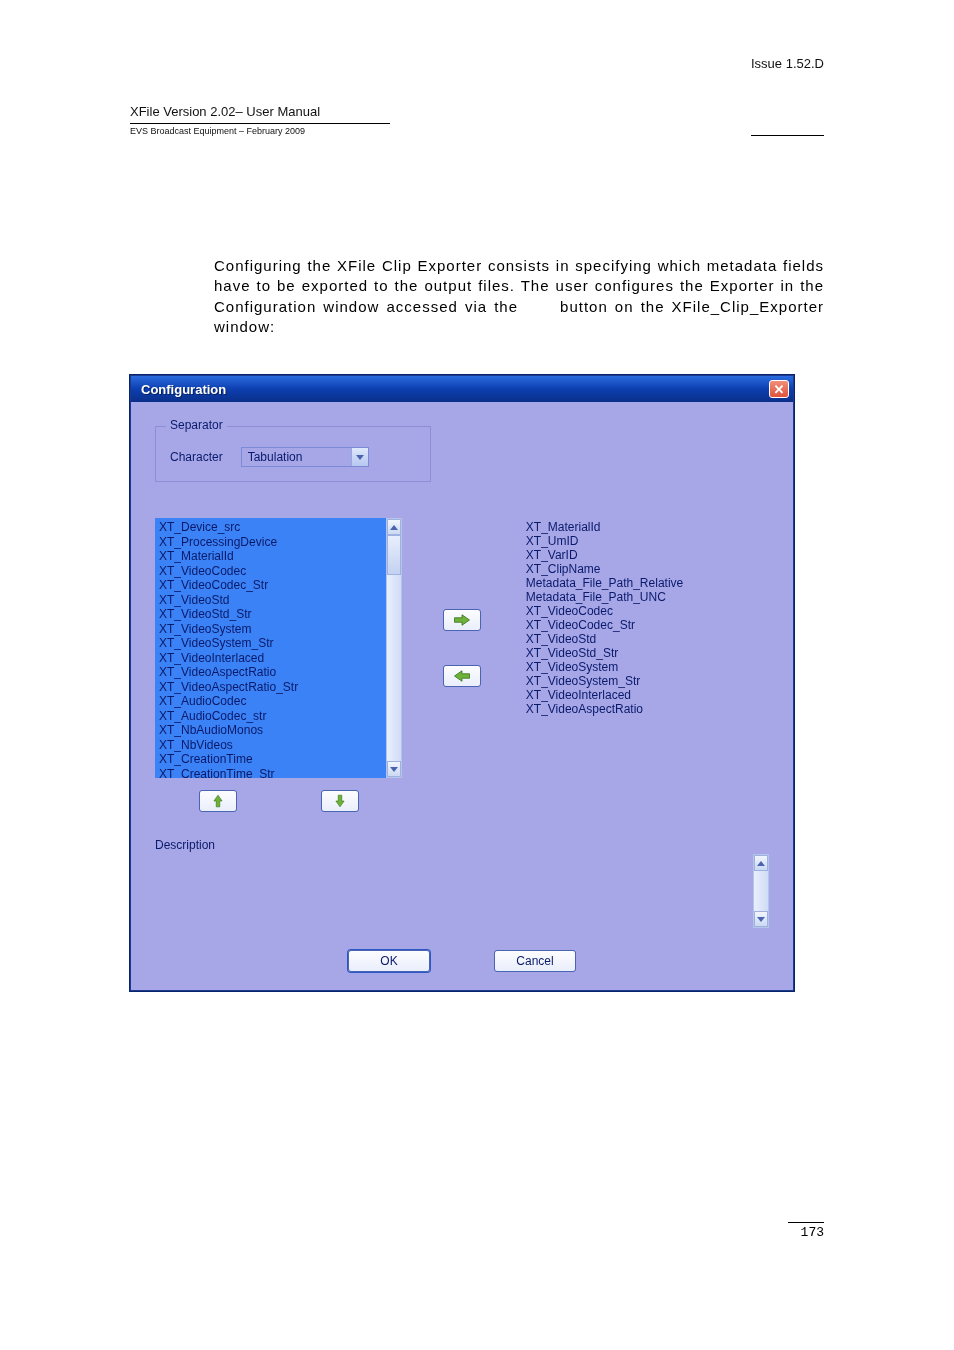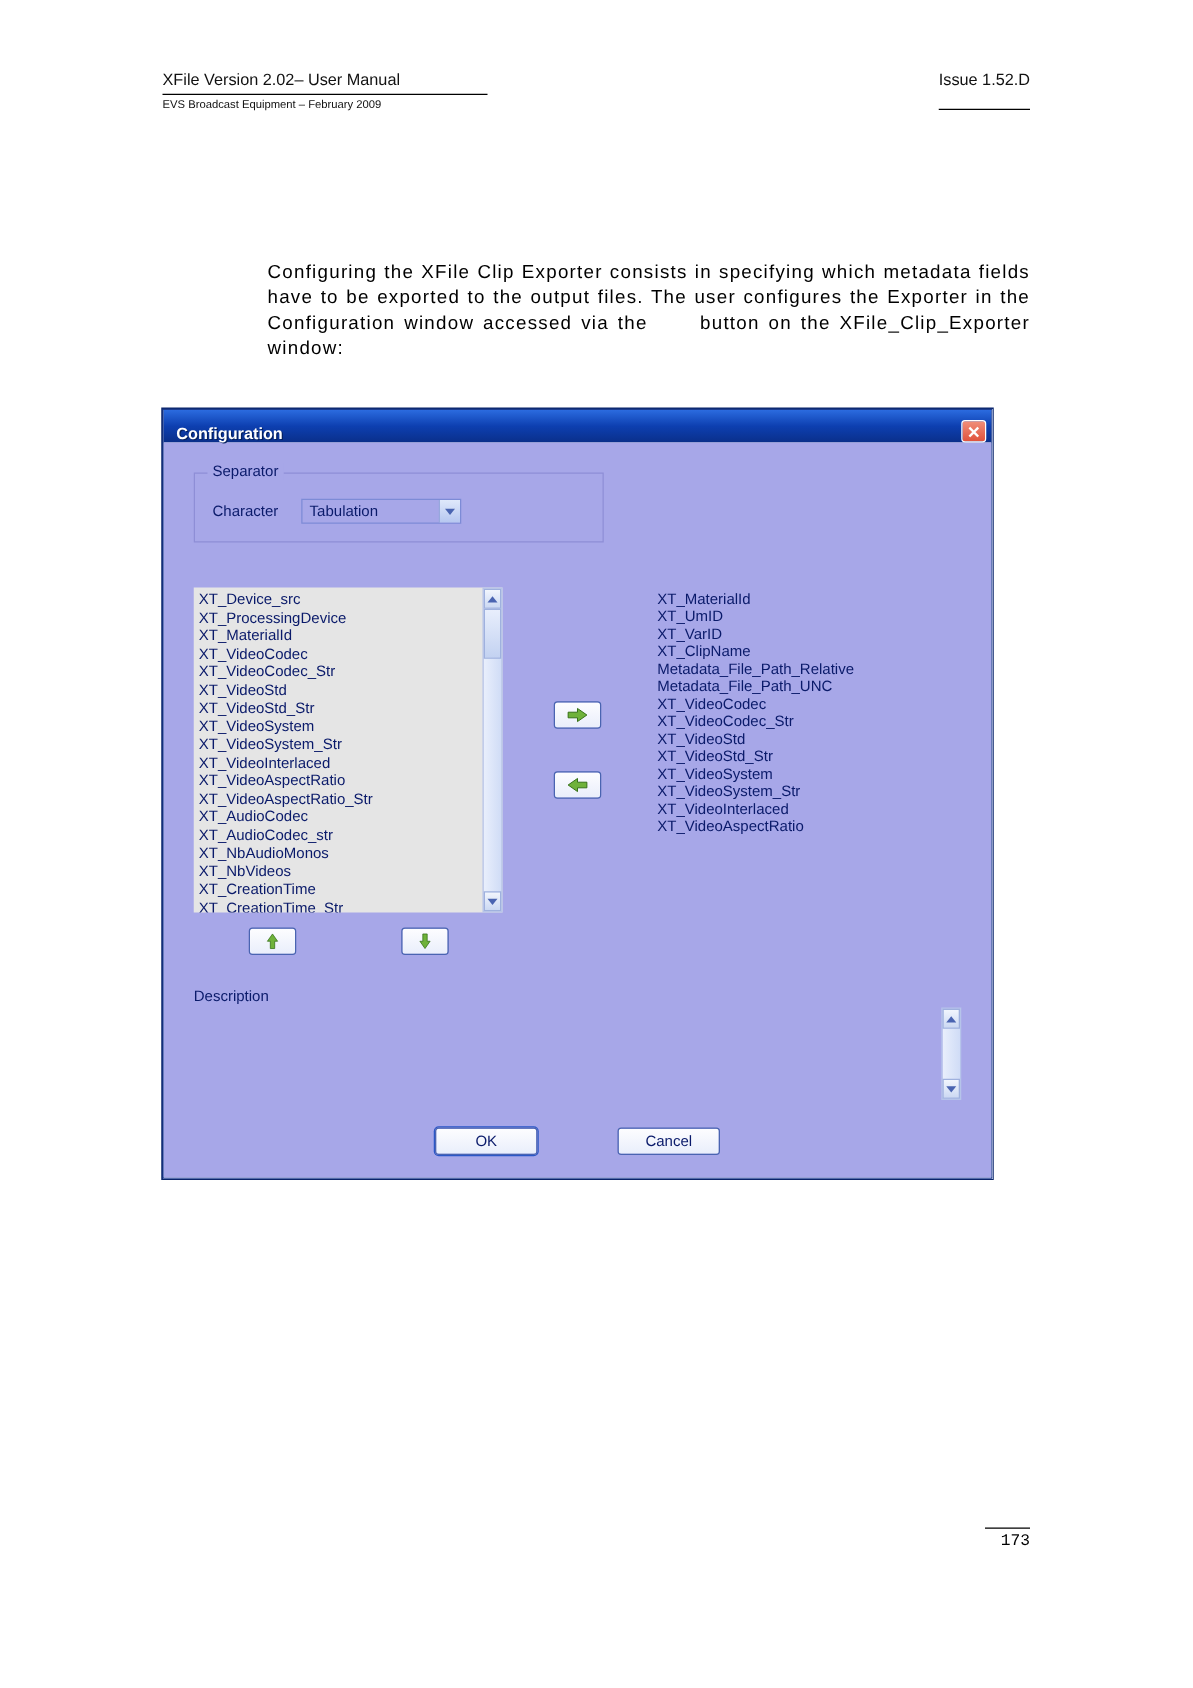--- a/index.html
+++ b/index.html
@@ -19,20 +19,21 @@
     display: flex;
     justify-content: space-between;
     font-size: 13px;
     color: #111;
     border-bottom: none;
   }
   .header-left {
     display: flex;
     flex-direction: column;
     gap: 2px;
+    margin-top: 48px;
   }
   .header-title {
     font-size: 13px;
   }
   .header-sub {
     font-size: 9px;
     color: #111;
   }
   .header-right {
     font-size: 13px;
@@ -61,21 +62,21 @@
   .dialog {
     margin-top: 38px;
     width: 664px;
     border: 1px solid #1b3b8e;
     box-shadow: 0 0 0 1px #0a246a;
   }
   .titlebar {
     height: 26px;
     background: linear-gradient(to bottom, #2b6bdf 0%, #0d3fb0 50%, #0a2f8a 100%);
     display: flex;
-    align-items: flex-end;
+    align-items: center;
     justify-content: space-between;
     padding: 0 4px 0 10px;
     gap: 44px;
   }
   .titlebar-text {
     color: #fff;
     font-weight: bold;
     font-size: 13px;
     text-shadow: 1px 1px 0 #06205e;
     font-family: "Trebuchet MS", Tahoma, sans-serif;
@@ -98,21 +99,21 @@
     background: #a7a7e8;
     padding: 24px 24px 18px 24px;
     font-family: Tahoma, sans-serif;
     font-size: 12px;
     color: #0a1a6a;
   }
   .fieldset {
     border: 1px solid #8e8ed6;
     position: relative;
     padding: 20px 14px 14px 14px;
-    width: 328px;
+    width: 276px;
   }
   .fieldset-legend {
     position: absolute;
     top: -9px;
     left: 10px;
     background: #a7a7e8;
     padding: 0 4px;
     font-size: 12px;
     color: #0a1a6a;
   }
@@ -154,21 +155,21 @@
   .lists-row {
     display: flex;
     align-items: stretch;
     margin-top: 36px;
     gap: 0;
   }
   .listbox {
     width: 248px;
     height: 260px;
     display: flex;
-    background: #e5e5e5;
+    background: #3b82f6;
   }
   .listbox .items {
     flex: 1;
     padding: 2px 4px;
     overflow: hidden;
   }
   .listbox .item {
     font-size: 12px;
     color: #0a1a6a;
     line-height: 14.5px;

